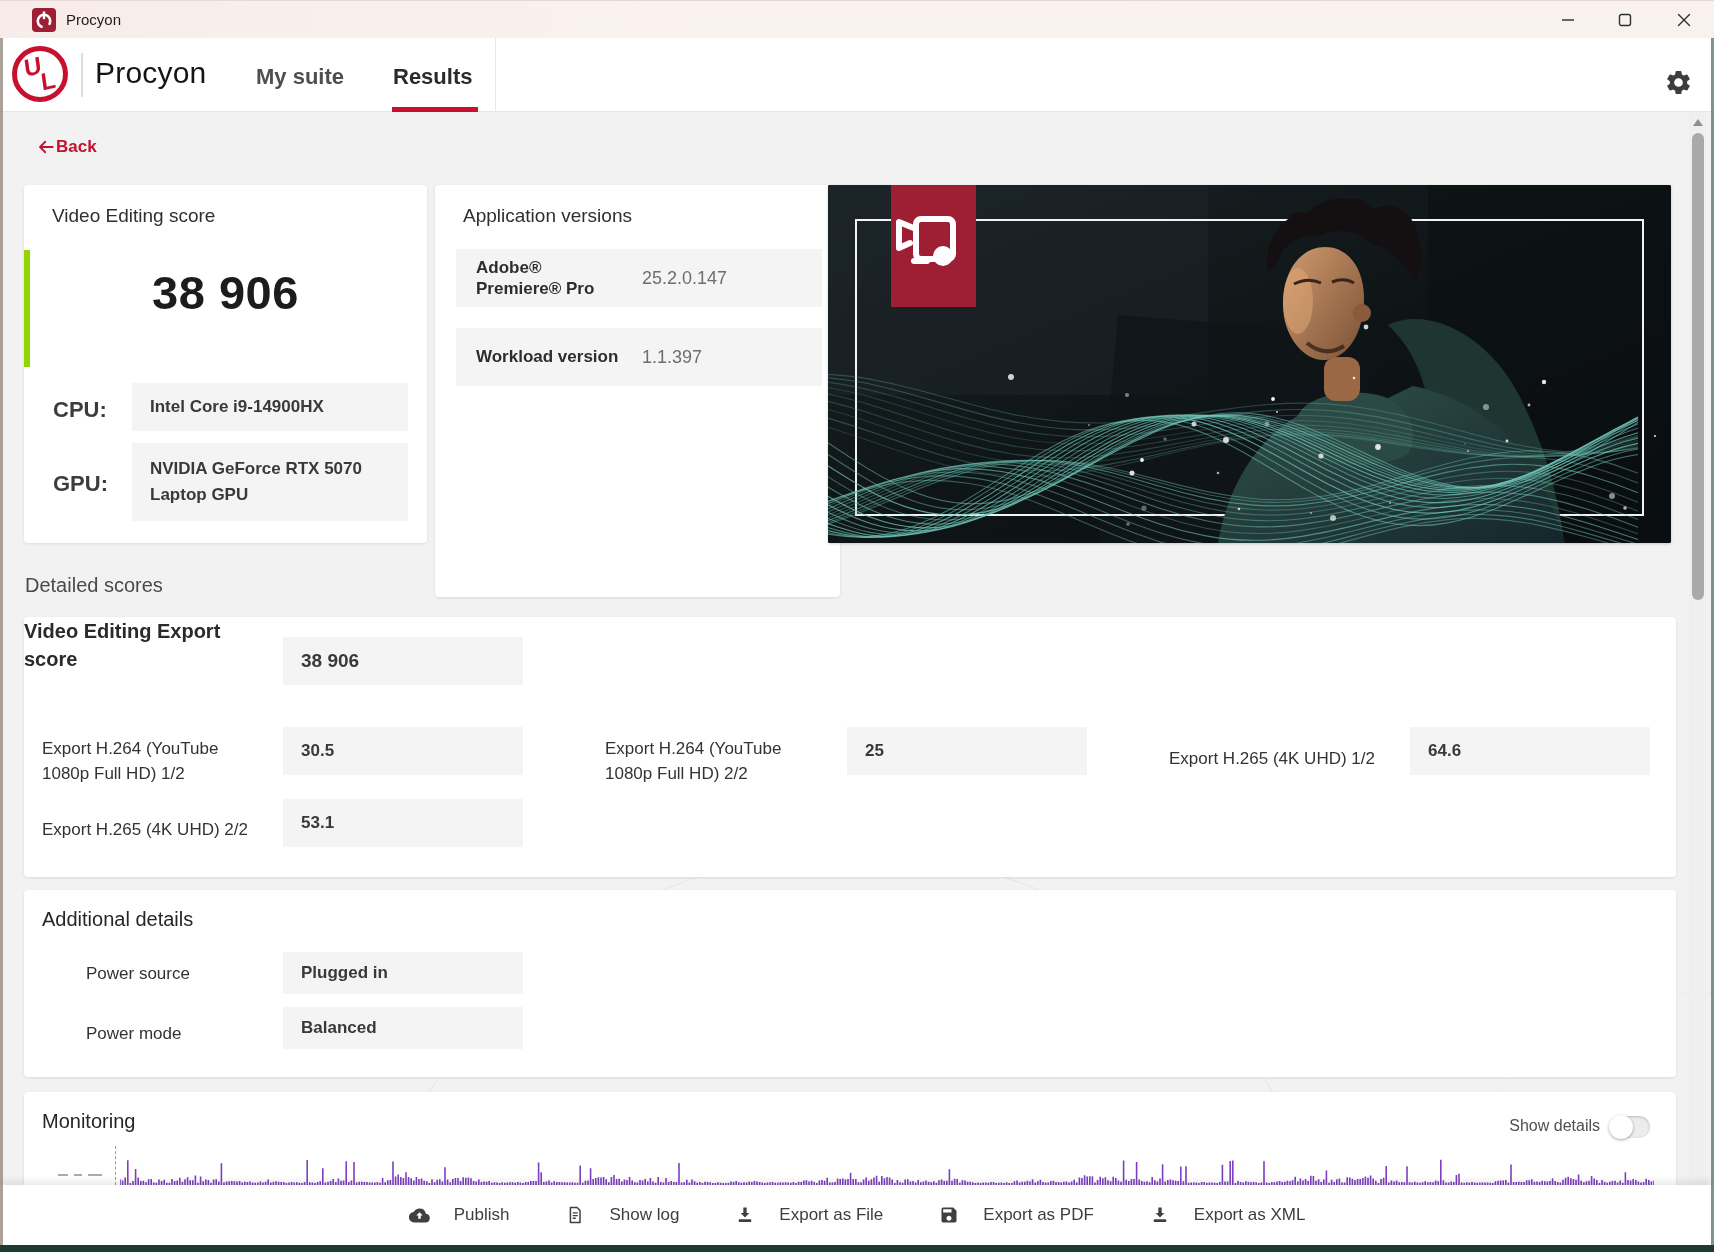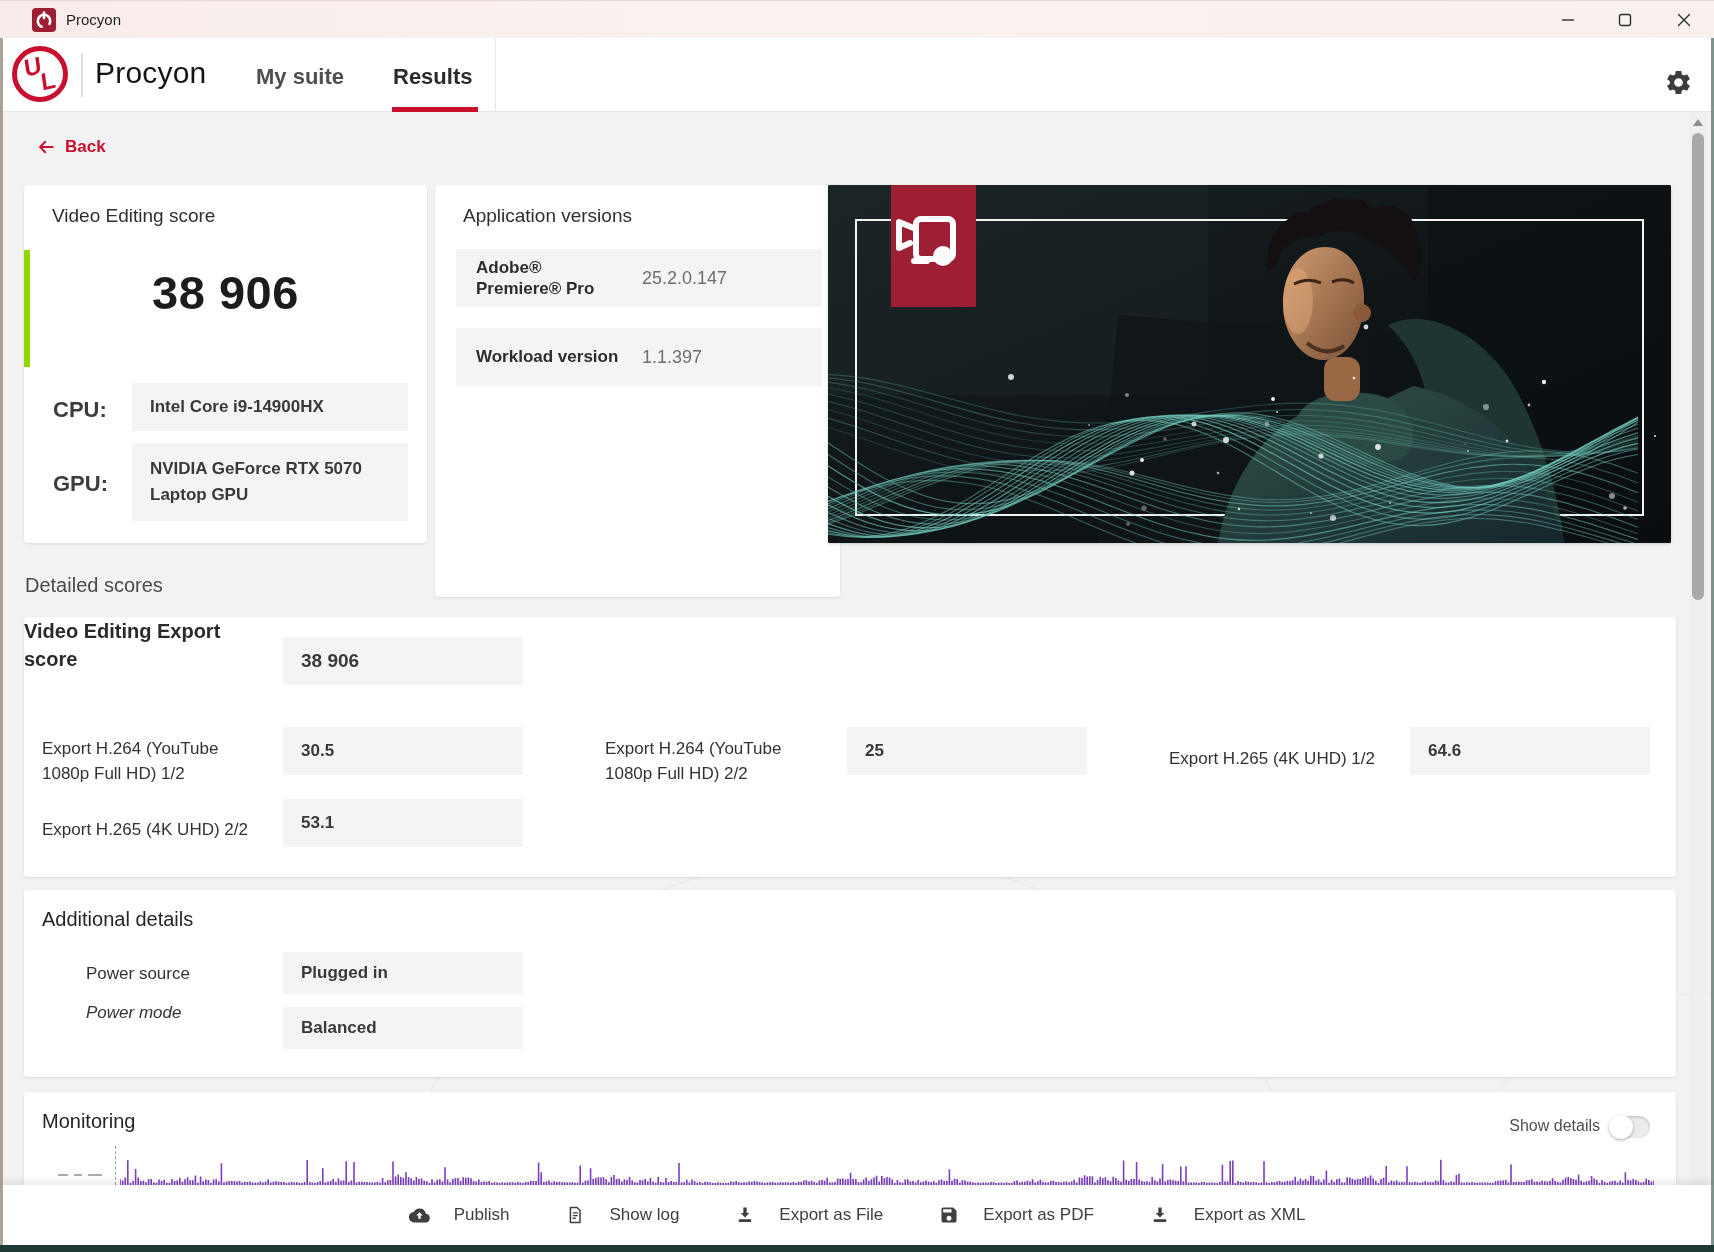--- a/index.html
+++ b/index.html
@@ -28,21 +28,21 @@
   .tab-mysuite{left:256px;}
   .tab-results{left:393px;color:#2b2b2b;}
   .tab-underline{position:absolute;left:392px;top:69px;width:86px;height:5px;background:#c8102e;}
   .header-vline{position:absolute;left:495px;top:0;width:1px;height:74px;background:#f3e2df;}
   .gear{position:absolute;left:1664px;top:30px;width:29px;height:29px;cursor:pointer;}
   
   .content{position:absolute;left:0;top:112px;width:1714px;height:1073px;background:#f3f2f2;overflow:hidden;}
   .wm{position:absolute;border:1px solid rgba(130,130,130,.10);border-radius:50%;}
   .wm1{width:980px;height:980px;left:360px;top:740px;}
   .wm2{width:560px;height:560px;left:1430px;top:880px;transform:rotate(20deg);border-style:dashed;}
-  .back{position:absolute;left:36px;top:25px;display:flex;align-items:center;gap:9px;color:#c8102e;font-size:17px;font-weight:700;cursor:pointer;text-align:right;}
+  .back{position:absolute;left:36px;top:25px;display:flex;align-items:center;color:#c8102e;font-size:17px;font-weight:700;cursor:pointer;text-align:right;}
   .card{position:absolute;background:#ffffff;border-radius:4px;box-shadow:0 1px 3px rgba(0,0,0,.10);}
   .card-title{position:absolute;left:28px;top:20px;font-size:19px;color:#2f2f2f;}
   .vbox{position:absolute;background:#f5f4f4;display:flex;align-items:center;padding:0 18px;box-sizing:border-box;
     font-size:17px;font-weight:700;color:#393939;}
   
   .score-card{left:24px;top:73px;width:403px;height:358px;}
   .green-bar{position:absolute;left:0;top:65px;width:6px;height:117px;background:#93d500;}
   .big-score{position:absolute;left:0;right:0;top:80px;text-align:center;font-size:47px;font-weight:700;color:#1c1c1c;letter-spacing:.5px;}
   .spec-label{position:absolute;font-size:22px;font-weight:700;color:#3c3c3c;}
   .cpu-label{left:29px;top:212px;} .gpu-label{left:29px;top:286px;}
@@ -310,21 +310,21 @@
       <div class="vbox dl-box" style="left:1386px;top:110px;">64.6</div>
 
       <div class="dl-label" style="left:18px;top:201px;width:280px;">Export H.265 (4K UHD) 2/2</div>
       <div class="vbox dl-box" style="left:259px;top:182px;">53.1</div>
     </div>
 
     <div class="card additional-card">
       <div class="ad-title">Additional details</div>
       <div class="ad-label" style="top:74px;">Power source</div>
       <div class="vbox ad-box" style="top:62px;">Plugged in</div>
-      <div class="ad-label" style="top:113px;font-style:italic;">Power mode</div>
+      <div class="ad-label" style="top:134px;">Power mode</div>
       <div class="vbox ad-box" style="top:117px;">Balanced</div>
     </div>
 
     <div class="card monitoring-card">
       <div class="mon-title">Monitoring</div>
       <div class="show-details">Show details</div>
       <div class="toggle">
         <div class="knob"></div>
       </div>
       <div class="mon-axis"></div>

